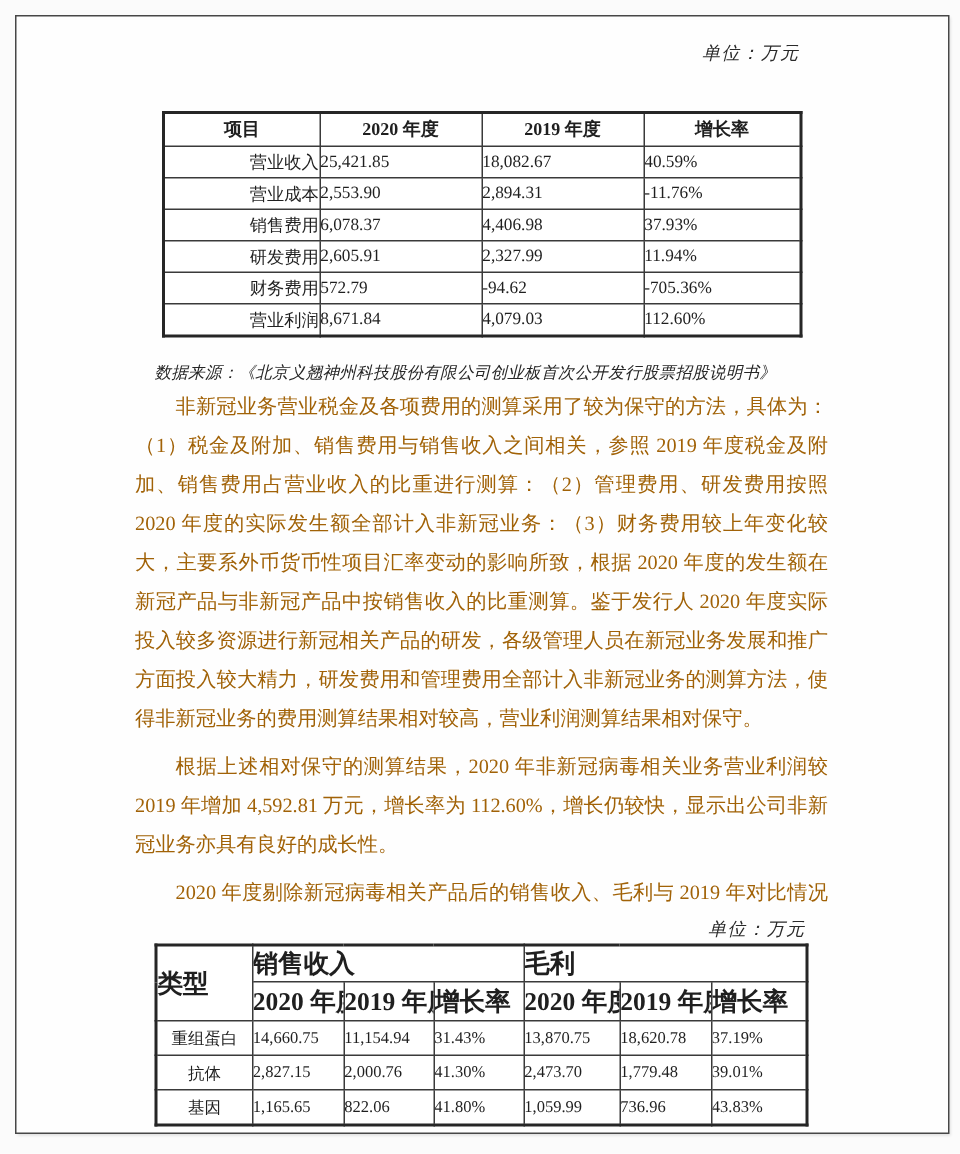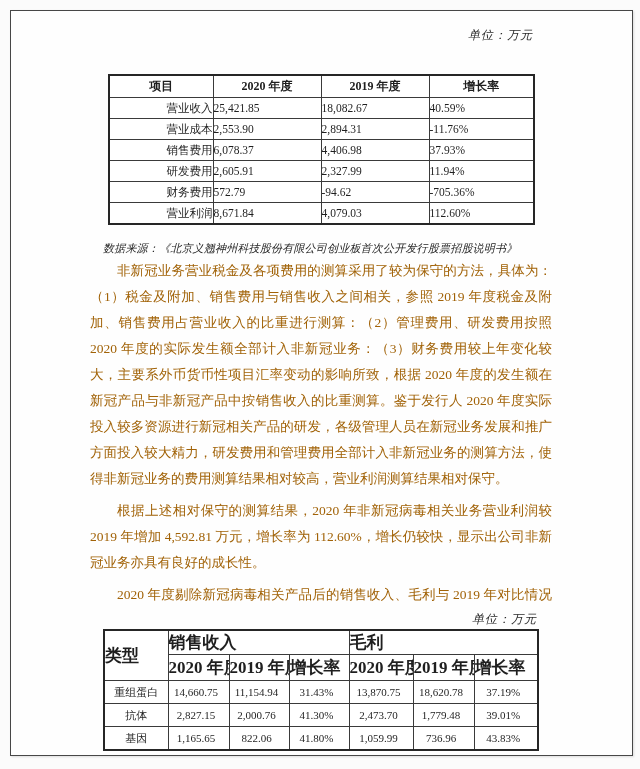--- a/index.html
+++ b/index.html
@@ -49,21 +49,21 @@
   }
   .t1 th { height: 21px; font-size: 12px; font-weight: bold; text-align: center; }
   .t1 td { height: 20px; font-size: 11.5px; }
   .t1 td.item { text-align: right; }
   .t1 td.num { text-align: left; padding-right: 17px; }
   .t2 th { font-size: 17px; font-weight: bold; text-align: left; }
   .t2 tr.group-row th { height: 20px; }
   .t2 tr.sub-row th { height: 25px; }
   .t2 td { height: 22px; font-size: 11px; }
   .t2 td.item { text-align: center; }
-  .t2 td.num { text-align: center; padding-right: 5px; }
+  .t2 td.num { text-align: left; padding-right: 5px; }
 
   .source {
     position: absolute;
     left: 92px;
     top: 230px;
     width: 470px;
     font-size: 11px;
     color: #262626;
     letter-spacing: 0.2px;
     font-style: italic;

